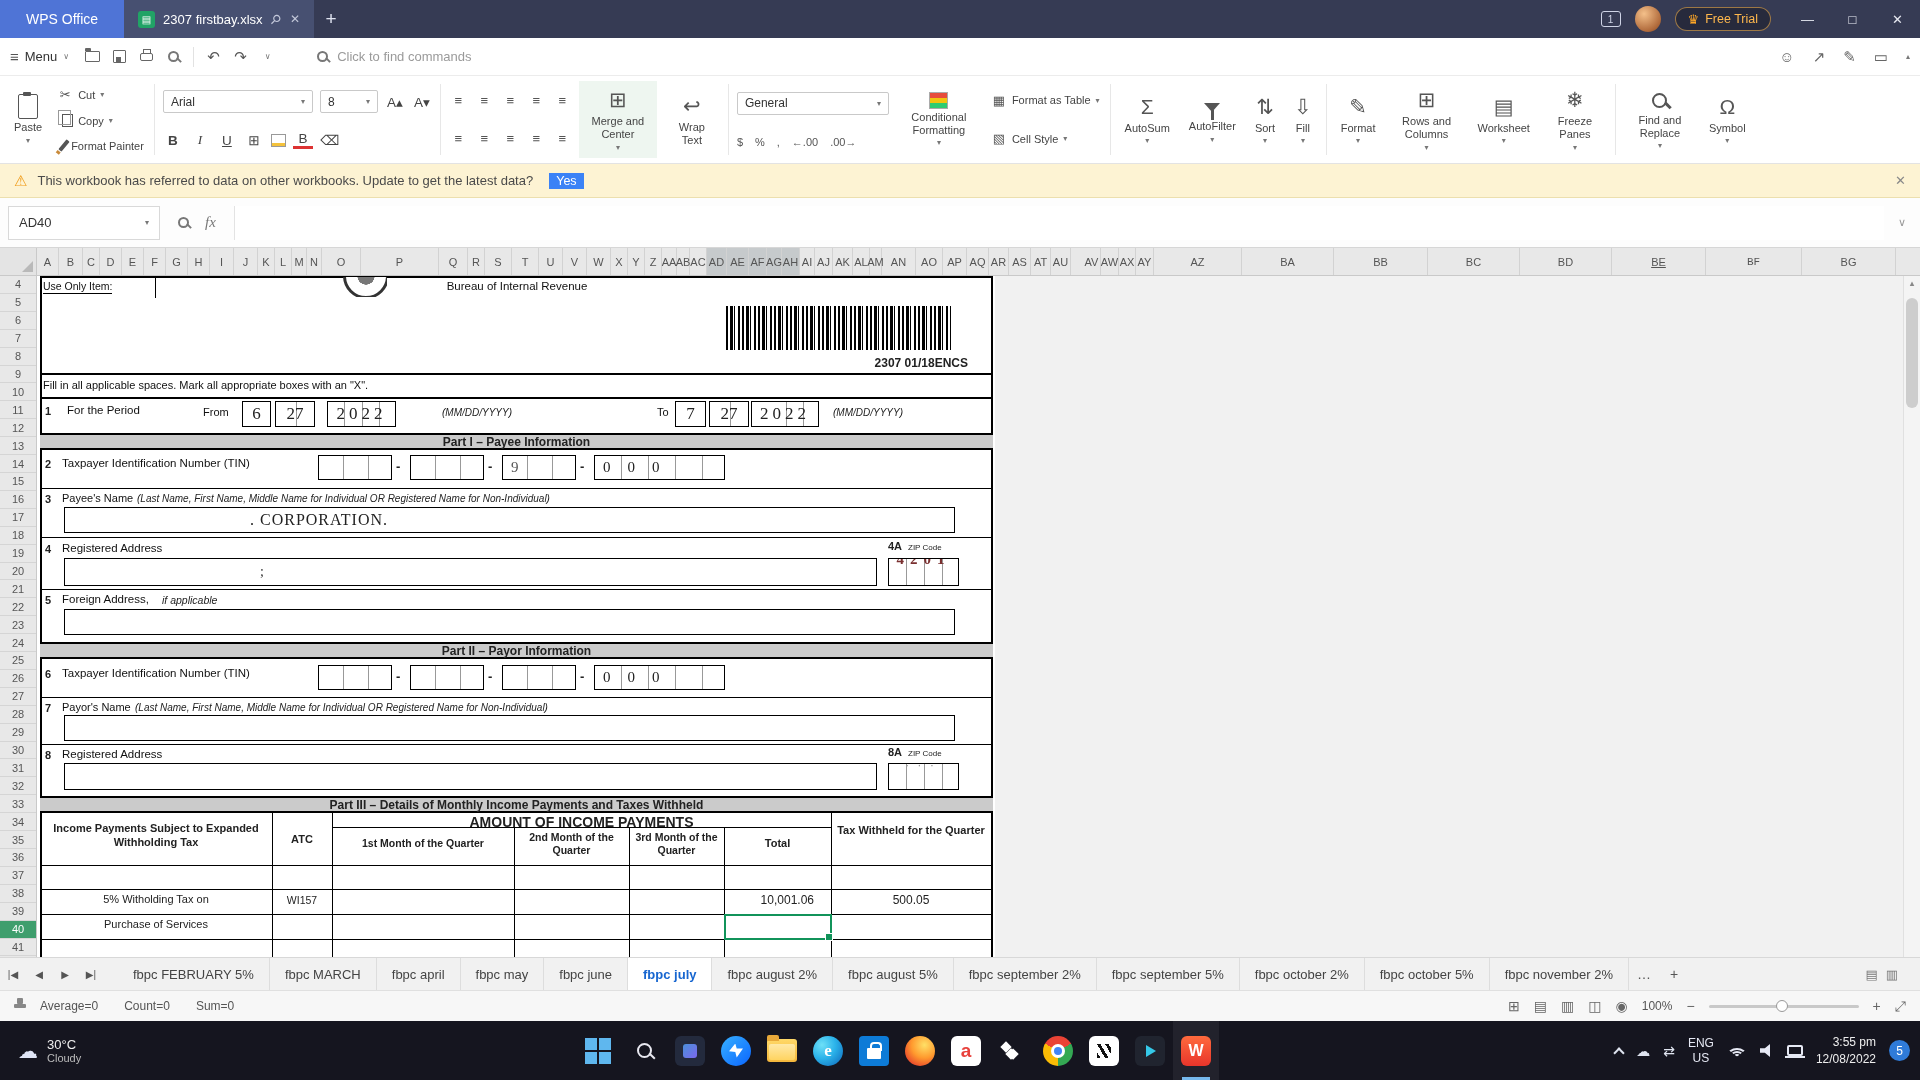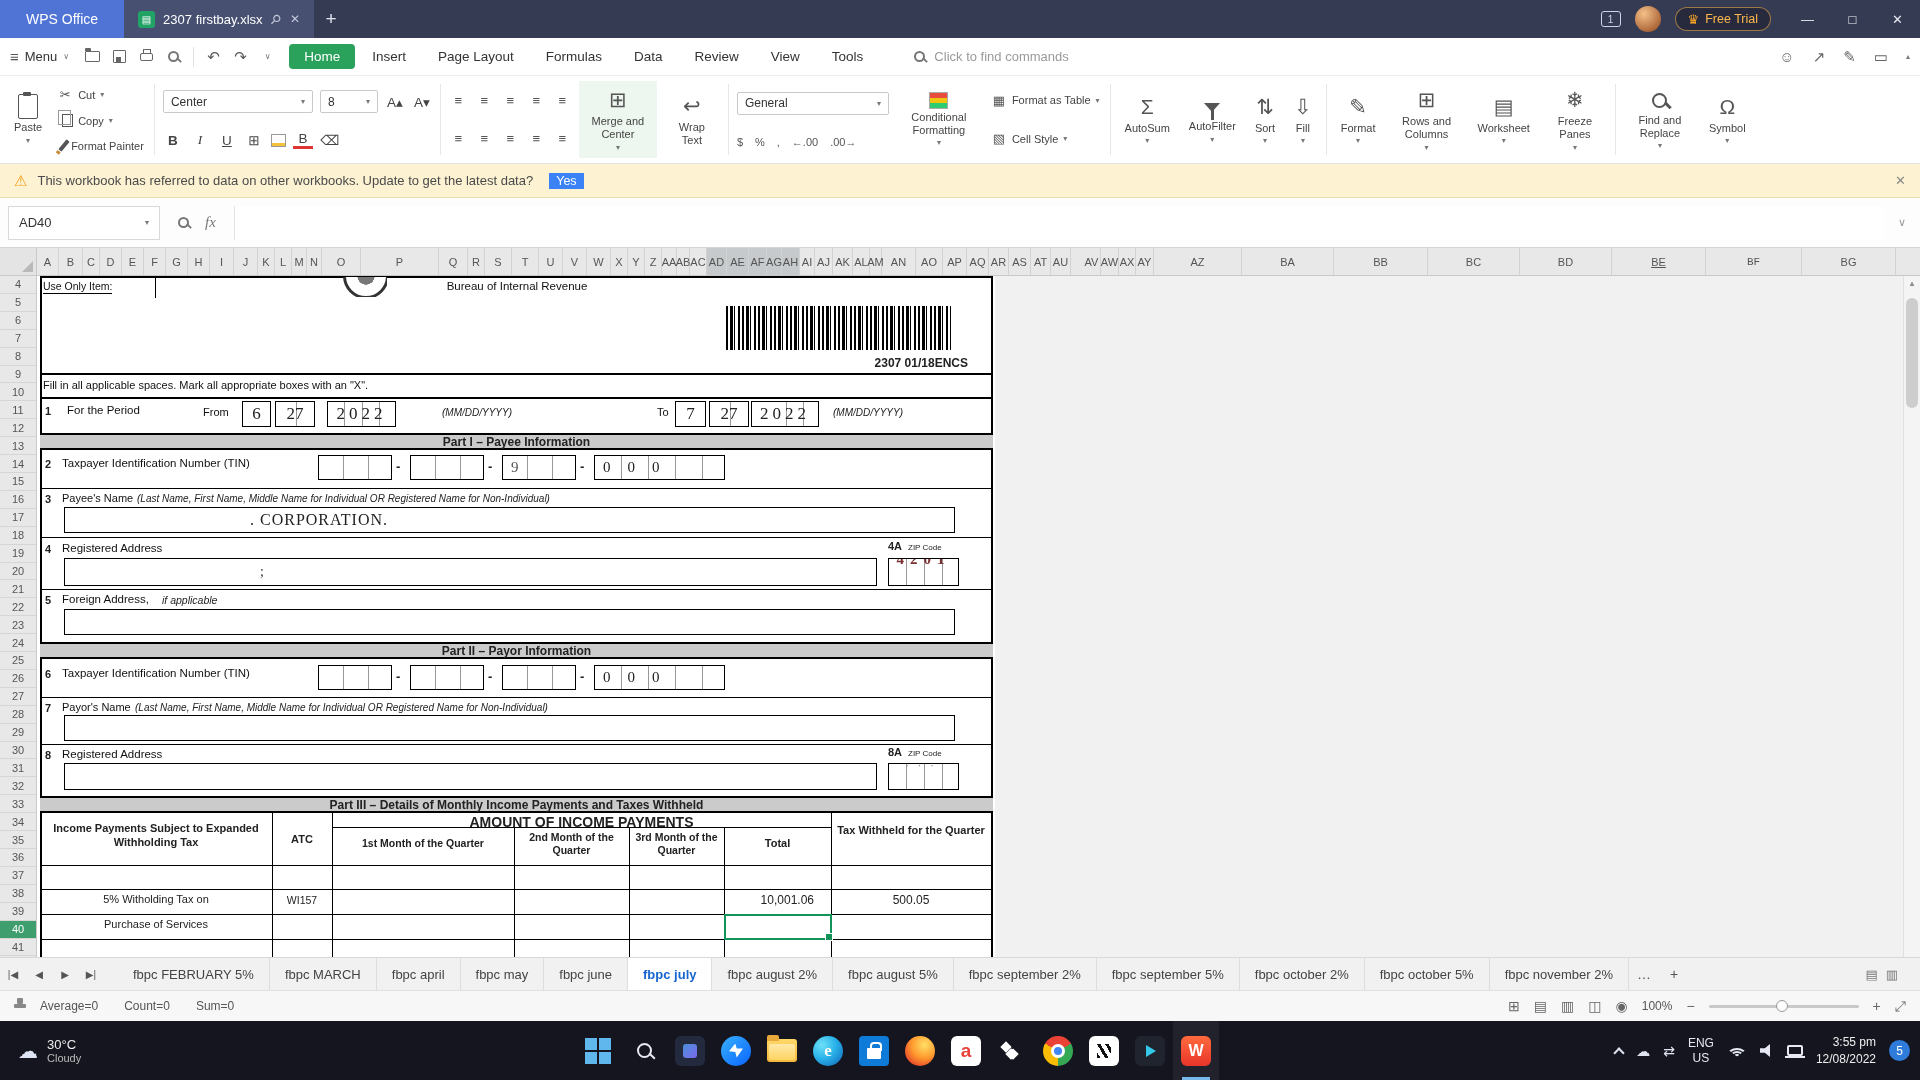--- a/index.html
+++ b/index.html
@@ -257,30 +257,20 @@
   <span class="qi" data-name="print-button">
       <i class="mi-print" data-name="printer-icon"></i>
     </span>
   <span class="qi" data-name="print-preview-button">
       <i class="mag" data-name="print-preview-icon"></i>
     </span>
   <i class="sep-v" data-name="divider"></i>
   <span class="qi uglyph" data-name="undo-button">↶</span>
   <span class="qi uglyph" data-name="redo-button">↷</span>
   <span class="qi rarr" data-name="quick-access-dropdown">∨</span>
-  <div class="rtabs" data-name="ribbon-tab-list">
-      <span class="rtab active" data-name="tab-home">Home</span>
-      <span class="rtab" data-name="tab-insert">Insert</span>
-      <span class="rtab" data-name="tab-page-layout">Page Layout</span>
-      <span class="rtab" data-name="tab-formulas">Formulas</span>
-      <span class="rtab" data-name="tab-data">Data</span>
-      <span class="rtab" data-name="tab-review">Review</span>
-      <span class="rtab" data-name="tab-view">View</span>
-      <span class="rtab" data-name="tab-tools">Tools</span>
-    </div>
   <div class="cmd-search" data-name="command-search">
     <i class="mag" data-name="search-icon"></i>
     <input data-name="search-input" placeholder="Click to find commands" style="">
   </div>
   <div class="mb-right">
     <span data-name="share-user-icon">☺</span>
     <span data-name="share-icon">↗</span>
     <span data-name="edit-mode-icon">✎</span>
     <span data-name="comment-icon">▭</span>
     <span class="rarr" data-name="collapse-ribbon-icon">▴</span>
@@ -306,21 +296,21 @@
     </div>
     <div class="rsm" data-name="format-painter-button">
       <i class="icn-brush" data-name="brush-icon" style="margin-left:5px"></i>
       <span data-name="format-painter-label">Format Painter</span>
     </div>
   </div>
   <i class="rsep" data-name="divider"></i>
   <div class="rcol">
     <div class="fontrow">
       <span class="combo" style="width:150px" data-name="font-name-select">
-        <span data-name="font-name-value">Center</span>
+        <span data-name="font-name-value">Arial</span>
         <i class="rarr" data-name="dropdown-icon">▾</i>
       </span>
       <span class="combo" style="width:58px" data-name="font-size-select">
         <span data-name="font-size-value">8</span>
         <i class="rarr" data-name="dropdown-icon">▾</i>
       </span>
       <span class="fbtn" data-name="increase-font-button">A▴</span>
       <span class="fbtn" data-name="decrease-font-button">A▾</span>
     </div>
     <div class="iconrow">

